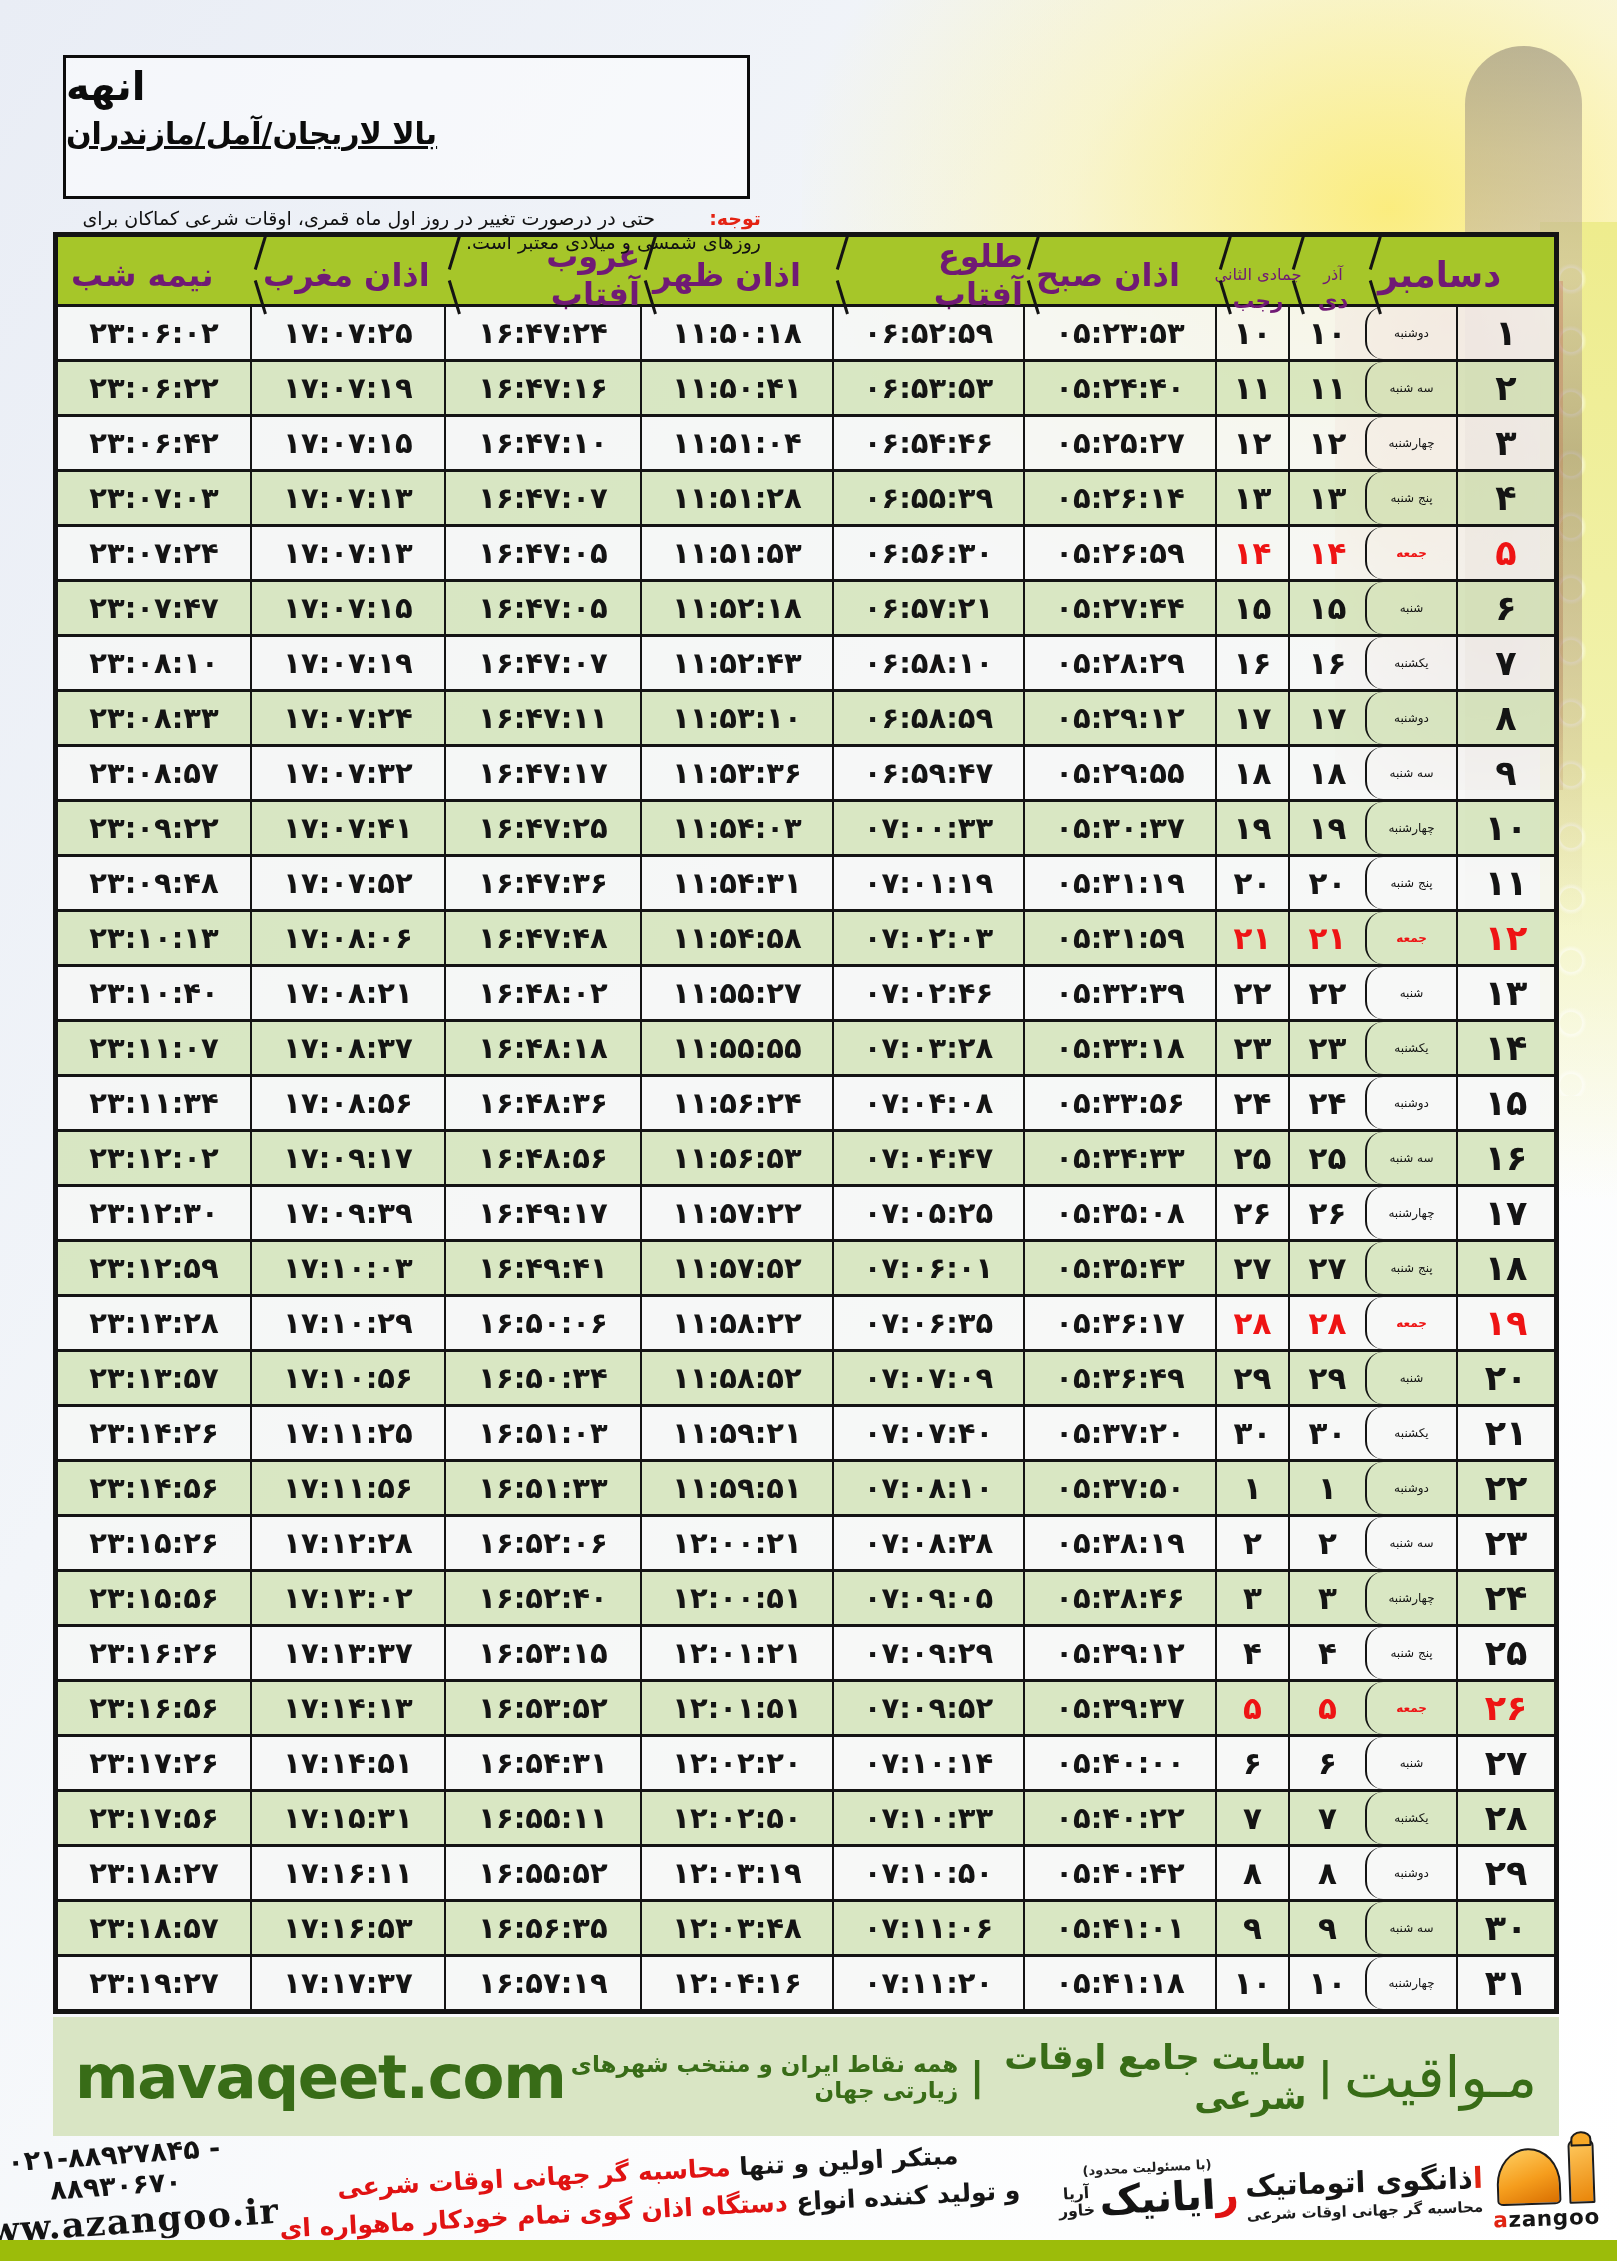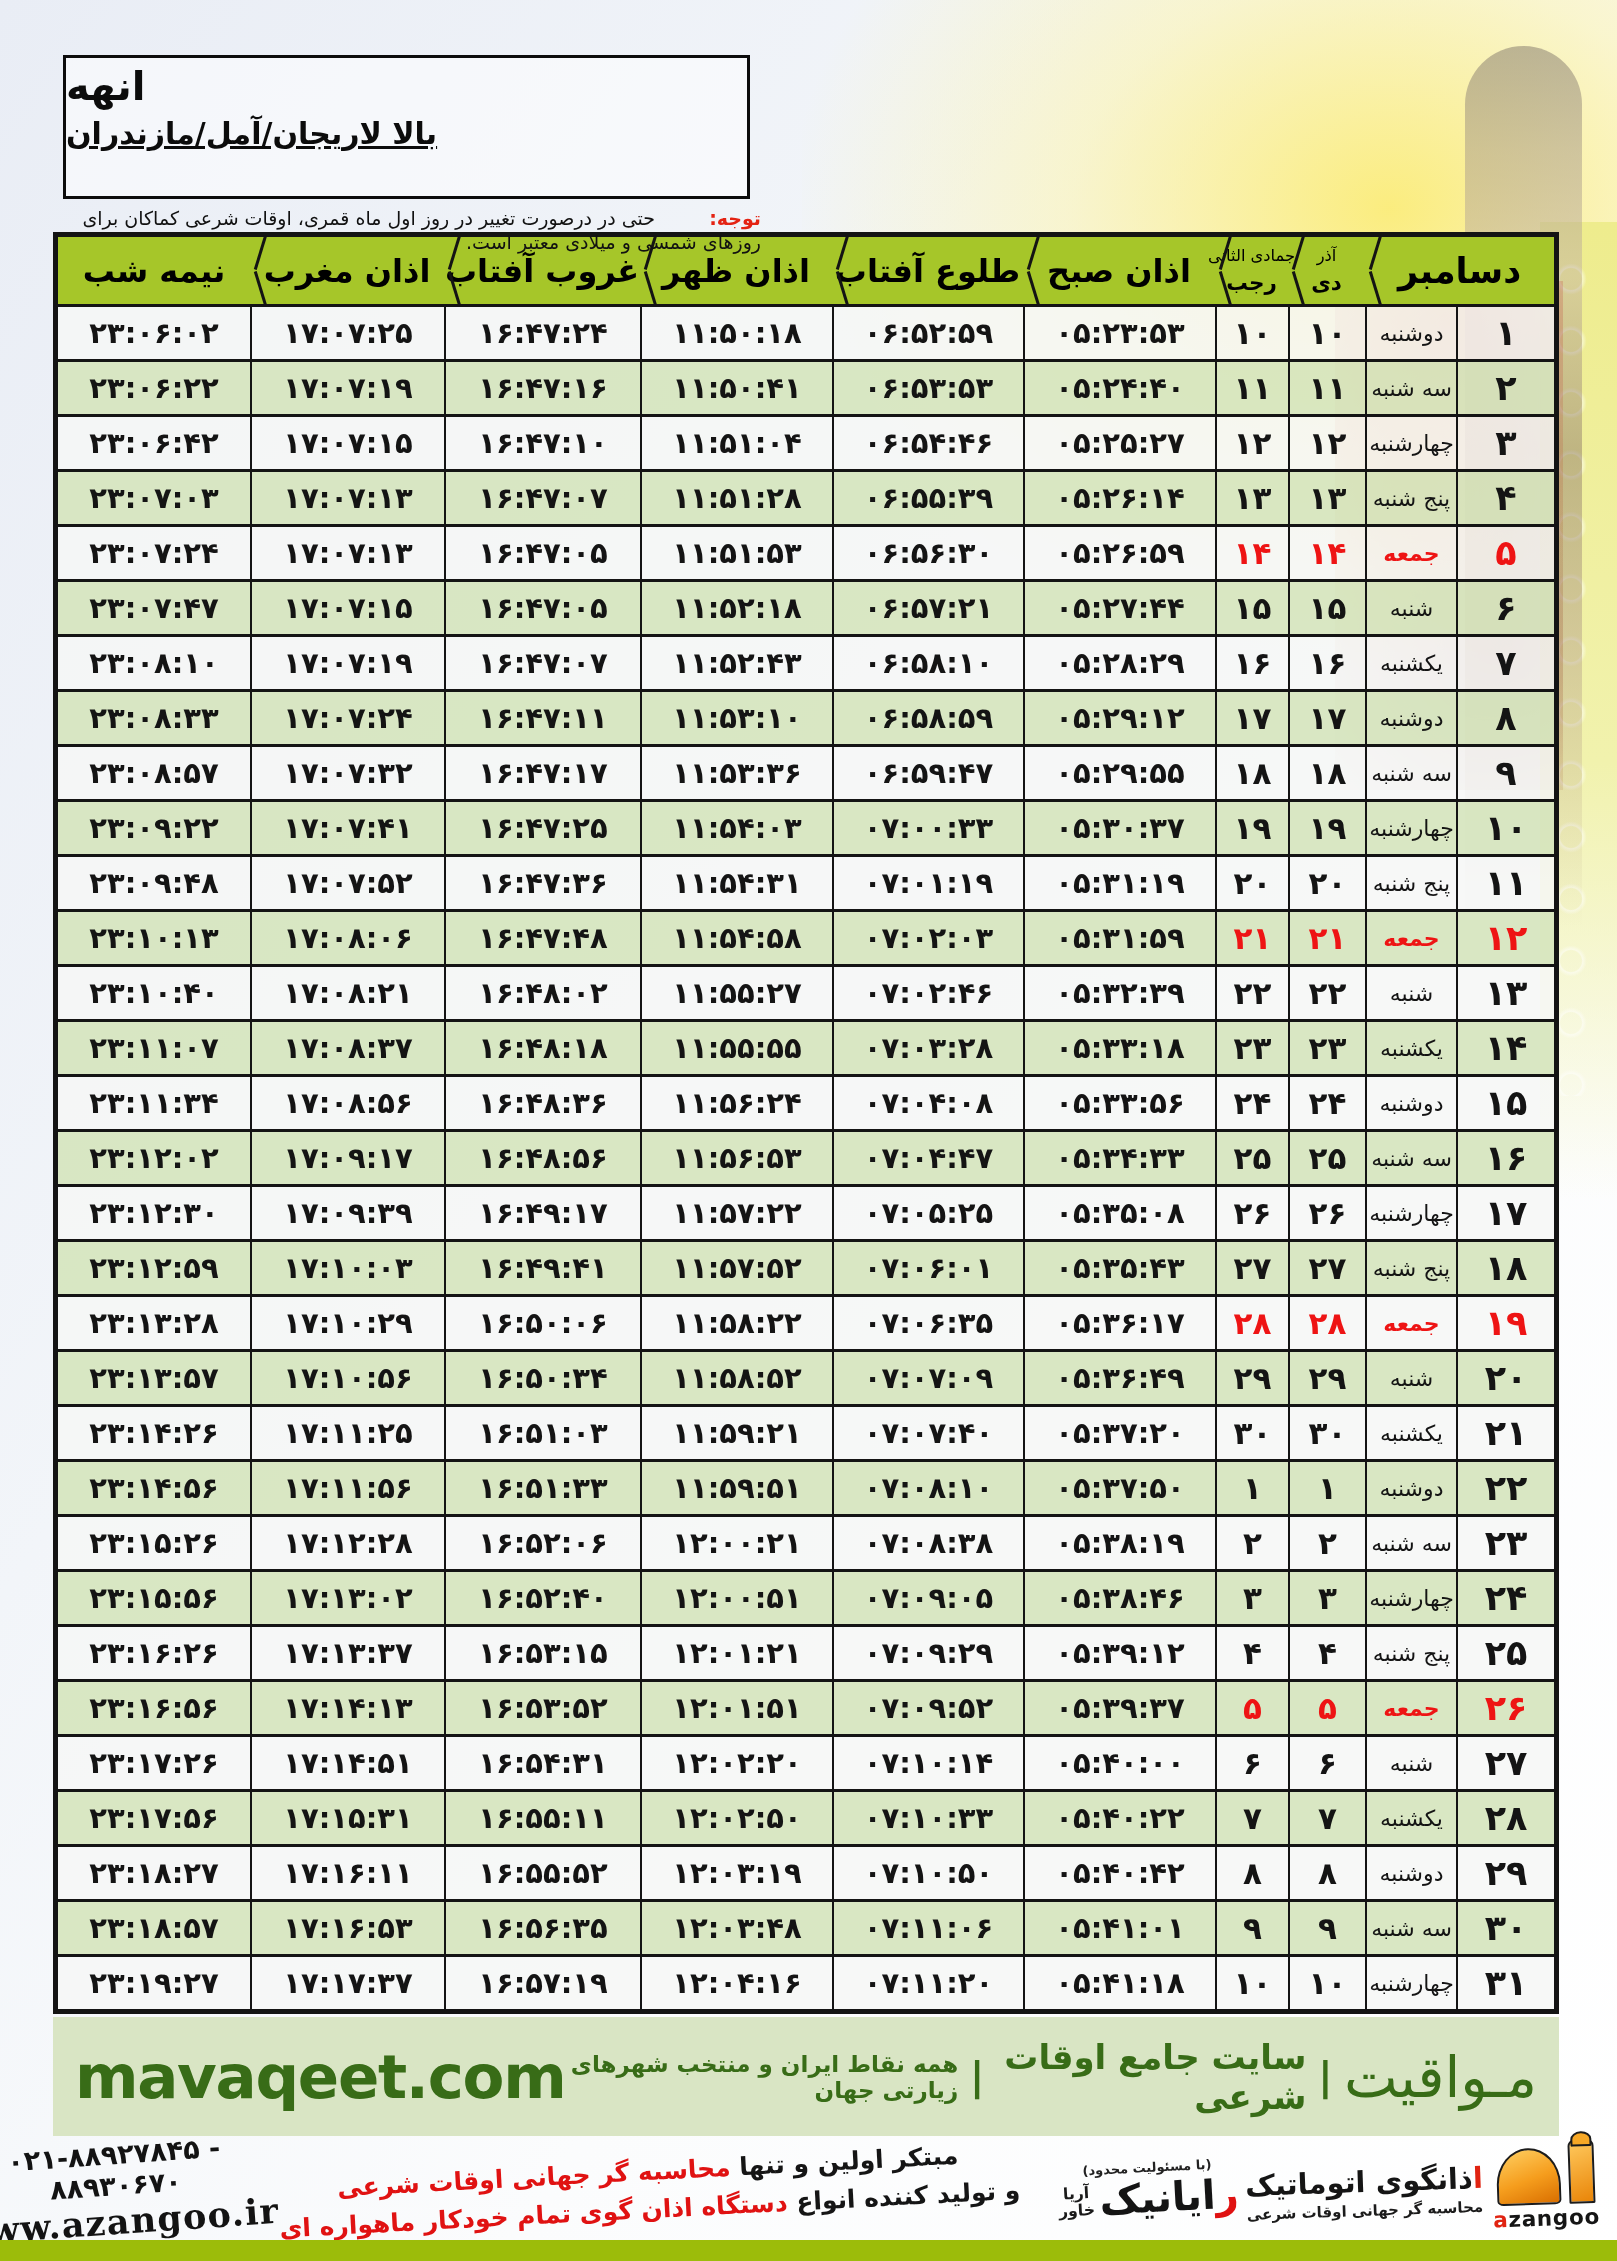--- a/index.html
+++ b/index.html
@@ -33,36 +33,36 @@
   .sub-title{font-size:35px;font-weight:bold;line-height:46px;margin-top:6.5px;}
   .date-line{font-size:29px;font-weight:bold;line-height:39px;margin-top:10.4px;}
   
   .note{position:absolute;z-index:2;left:63px;top:207px;width:698px;direction:rtl;text-align:right;
         font-size:19px;color:#111;line-height:23.5px;}
   .note-label{color:#e42313;font-weight:bold;margin-left:48px;}
   
   .ptable{position:absolute;z-index:1;left:53px;top:232px;width:1506px;border:5.9px solid #141414;direction:rtl;box-sizing:border-box;}
   .grid-row{display:grid;grid-template-columns:98px 91px 77px 73px 192px 191px 192px 196px 194px 1fr;direction:rtl;}
   .thead{height:67px;background:var(--accent,#a6c629);position:relative;}
-  .thead .hcell{position:relative;display:flex;align-items:center;justify-content:center;color:#000000;}
+  .thead .hcell{position:relative;display:flex;align-items:center;justify-content:flex-end;color:#701a75;padding-left:13px;}
   .hcell.h-december{grid-column:span 2;font-size:35px;font-weight:bold;}
   .hcell.h-time{font-size:32px;font-weight:bold;}
   .h-narrow{flex-direction:column;justify-content:center;}
   .h-narrow .top-lbl{font-size:16.3px;white-space:nowrap;line-height:19.6px;margin-bottom:3.9px;}
   .h-narrow .bot-lbl{font-size:21.5px;font-weight:bold;line-height:25px;}
   .hsep{position:absolute;left:3.9px;top:0;width:26px;height:100%;}
   .hsep .t{position:absolute;top:-0.7px;left:10.4px;width:2.6px;height:35px;background:#141414;transform:rotate(17deg);transform-origin:top center;}
   .hsep .b{position:absolute;bottom:-0.7px;left:10.4px;width:2.6px;height:35px;background:#141414;transform:rotate(-17deg);transform-origin:bottom center;}
   .trow{height:55px;border-top:3.9px solid #141414;box-sizing:border-box;}
   .trow:nth-child(odd){background:rgba(245,247,246,.84);}
   .trow:nth-child(even){background:rgba(214,229,190,.92);}
   .cell{display:flex;align-items:center;justify-content:center;color:#141414;box-sizing:border-box;}
   .cell:not(:last-child){border-left:2px solid #141414;}
   .c-day{font-size:35px;font-weight:bold;}
-  .c-weekday{font-size:22px;}
+  .c-weekday{font-size:12px;border-radius:18px;}
   .c-azar,.c-rajab{font-size:31px;font-weight:bold;}
   .c-time{font-size:29px;font-weight:600;letter-spacing:0.7px;}
   .friday .c-day,.friday .c-weekday,.friday .c-azar,.friday .c-rajab{color:var(--friday,#ee1414);font-weight:bold;}
   
   .mavaqeet{position:absolute;z-index:2;left:53px;top:2017px;width:1506px;height:119px;background:var(--strip,#d9e5c4);
         display:flex;direction:rtl;align-items:center;padding:0 22px;box-sizing:border-box;color:var(--fgreen,#386c17);}
   .mv-brand{font-size:57px;font-weight:normal;}
   .mv-sep{font-size:39px;font-weight:bold;margin:0 11.7px;}
   .mv-desc{font-size:34px;font-weight:bold;}
   .mv-cov{font-size:23px;font-weight:bold;}

